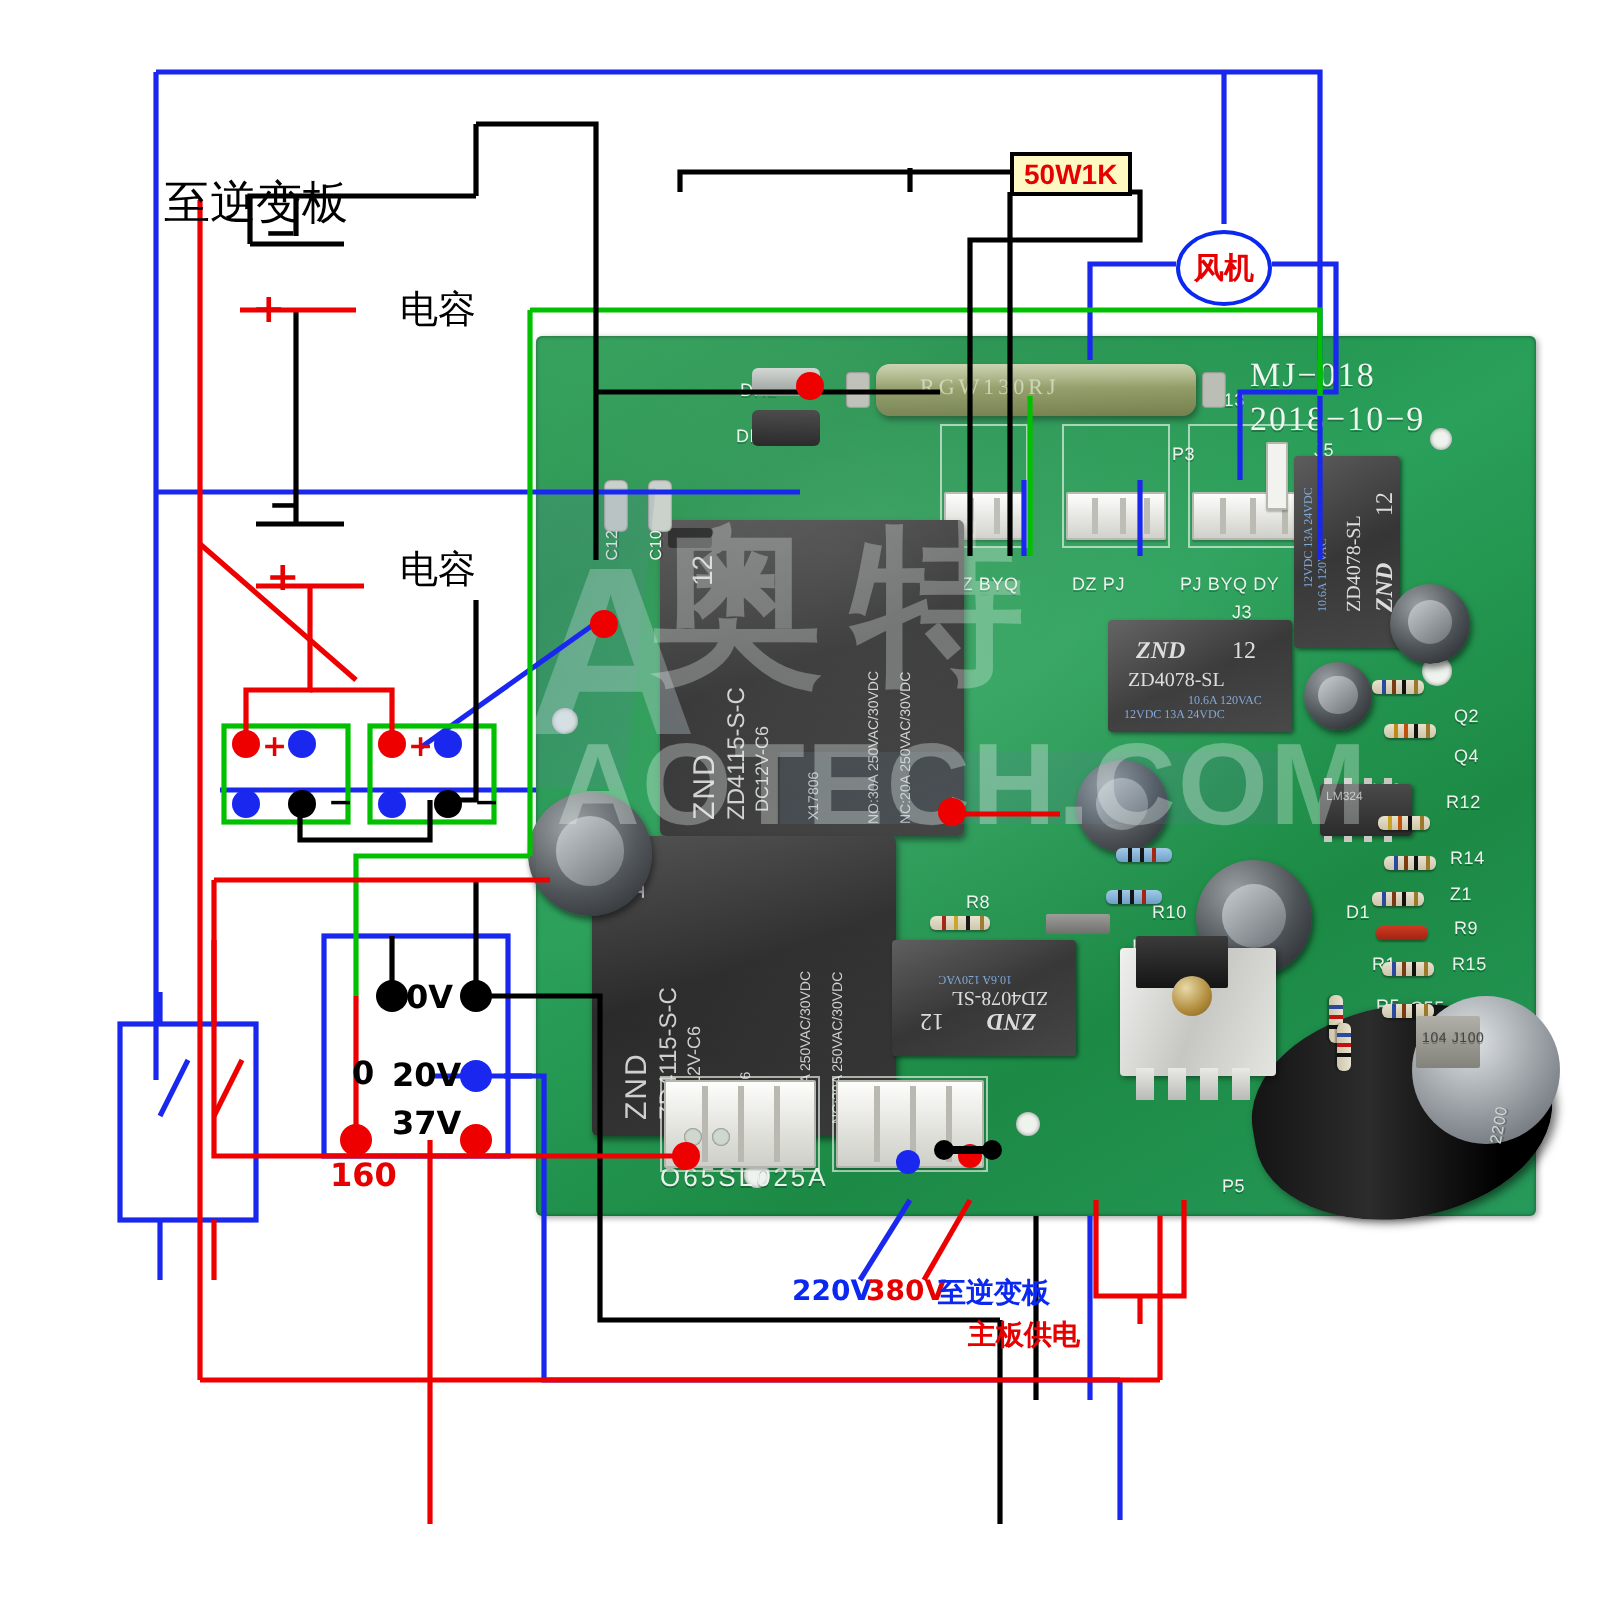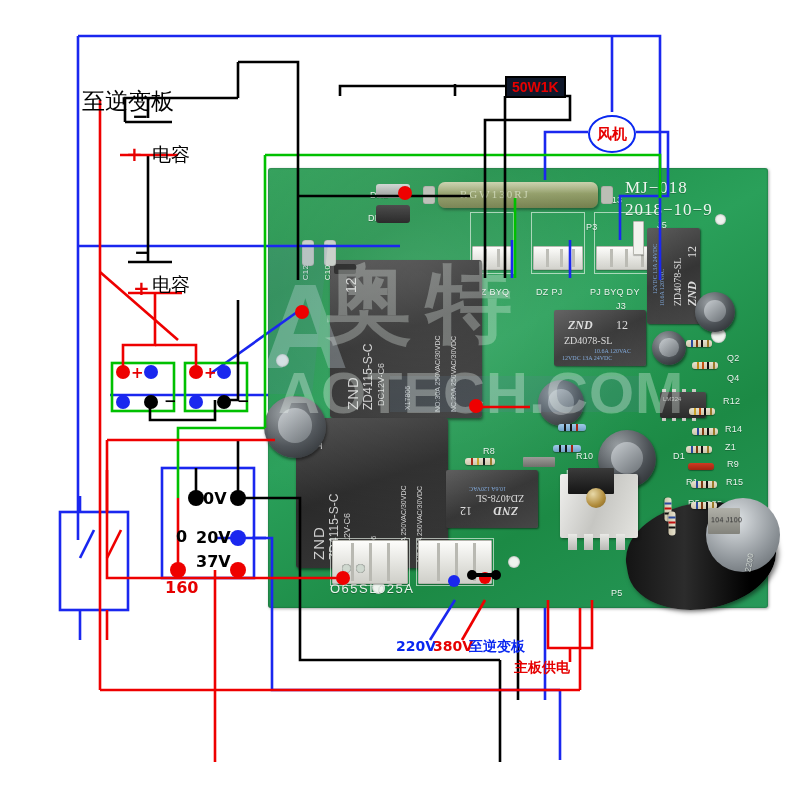--- a/index.html
+++ b/index.html
@@ -83,29 +83,29 @@
       font-weight:700;color:rgba(235,245,238,.30);}
   .wm-en{position:absolute;font-family:"Liberation Sans",sans-serif;font-weight:700;
       color:rgba(240,248,242,.32);letter-spacing:1px;}
   .wm-a{position:absolute;color:rgba(210,225,235,.30);font-weight:700;
       font-family:"Liberation Sans",sans-serif;}
   .wm-band{position:absolute;background:rgba(90,120,150,.18);}
 
   
   .lbl{position:absolute;white-space:nowrap;font-family:"DejaVu Sans","Liberation Sans",sans-serif;}
   .lbl-title{font-size:23px;color:#000;font-weight:400;}
-  .lbl-cn{font-size:19px;color:#000;}
+  .lbl-cn{font-size:19px;color:#000;margin-left:48px;}
   .lbl-plus{font-size:20px;color:#e60000;font-weight:700;}
   .lbl-minus{font-size:20px;color:#000;font-weight:700;}
   .lbl-v{font-size:16px;color:#000;font-weight:700;}
   .lbl-380{font-size:16px;color:#e60000;font-weight:700;}
   .lbl-0{font-size:16px;color:#000;font-weight:700;}
   .lbl-blue{font-size:14px;color:#0a28f0;font-weight:700;}
   .lbl-red{font-size:14px;color:#e60000;font-weight:700;}
-  .box50{position:absolute;border:2px solid #000;background:#0f172a;padding:1px 5px;
+  .box50{position:absolute;border:2px solid #000;background:#fef9c3;padding:1px 5px;
       font-size:14px;color:#e60000;font-weight:700;font-family:"Liberation Sans",sans-serif;}
   .fanbox{position:absolute;border:2px solid #0a28f0;border-radius:50%;background:#fff;
       width:44px;height:34px;display:flex;align-items:center;justify-content:center;
       font-size:15px;color:#e60000;font-weight:700;
       font-family:"DejaVu Sans","Liberation Sans",sans-serif;}
 </style>
 </head>
 <body>
 
 <div id="stage">
@@ -514,15 +514,15 @@
   <div class="lbl lbl-v" style="left:203px;top:489px;">0V</div>
   <div class="lbl lbl-v" style="left:196px;top:528px;">20V</div>
   <div class="lbl lbl-v" style="left:196px;top:552px;">37V</div>
 
   <div class="box50" style="left:505px;top:76px;">50W1K</div>
   <div class="fanbox" style="left:588px;top:115px;">风机</div>
 
   <div class="lbl lbl-blue" style="left:396px;top:638px;">220V</div>
   <div class="lbl lbl-red" style="left:433px;top:638px;">380V</div>
   <div class="lbl lbl-blue" style="left:469px;top:638px;">至逆变板</div>
-  <div class="lbl lbl-red" style="left:514px;top:659px;">主板供电</div>
+  <div class="lbl lbl-red" style="left:484px;top:659px;">主板供电</div>
 
 </div>
 
 </body></html>

